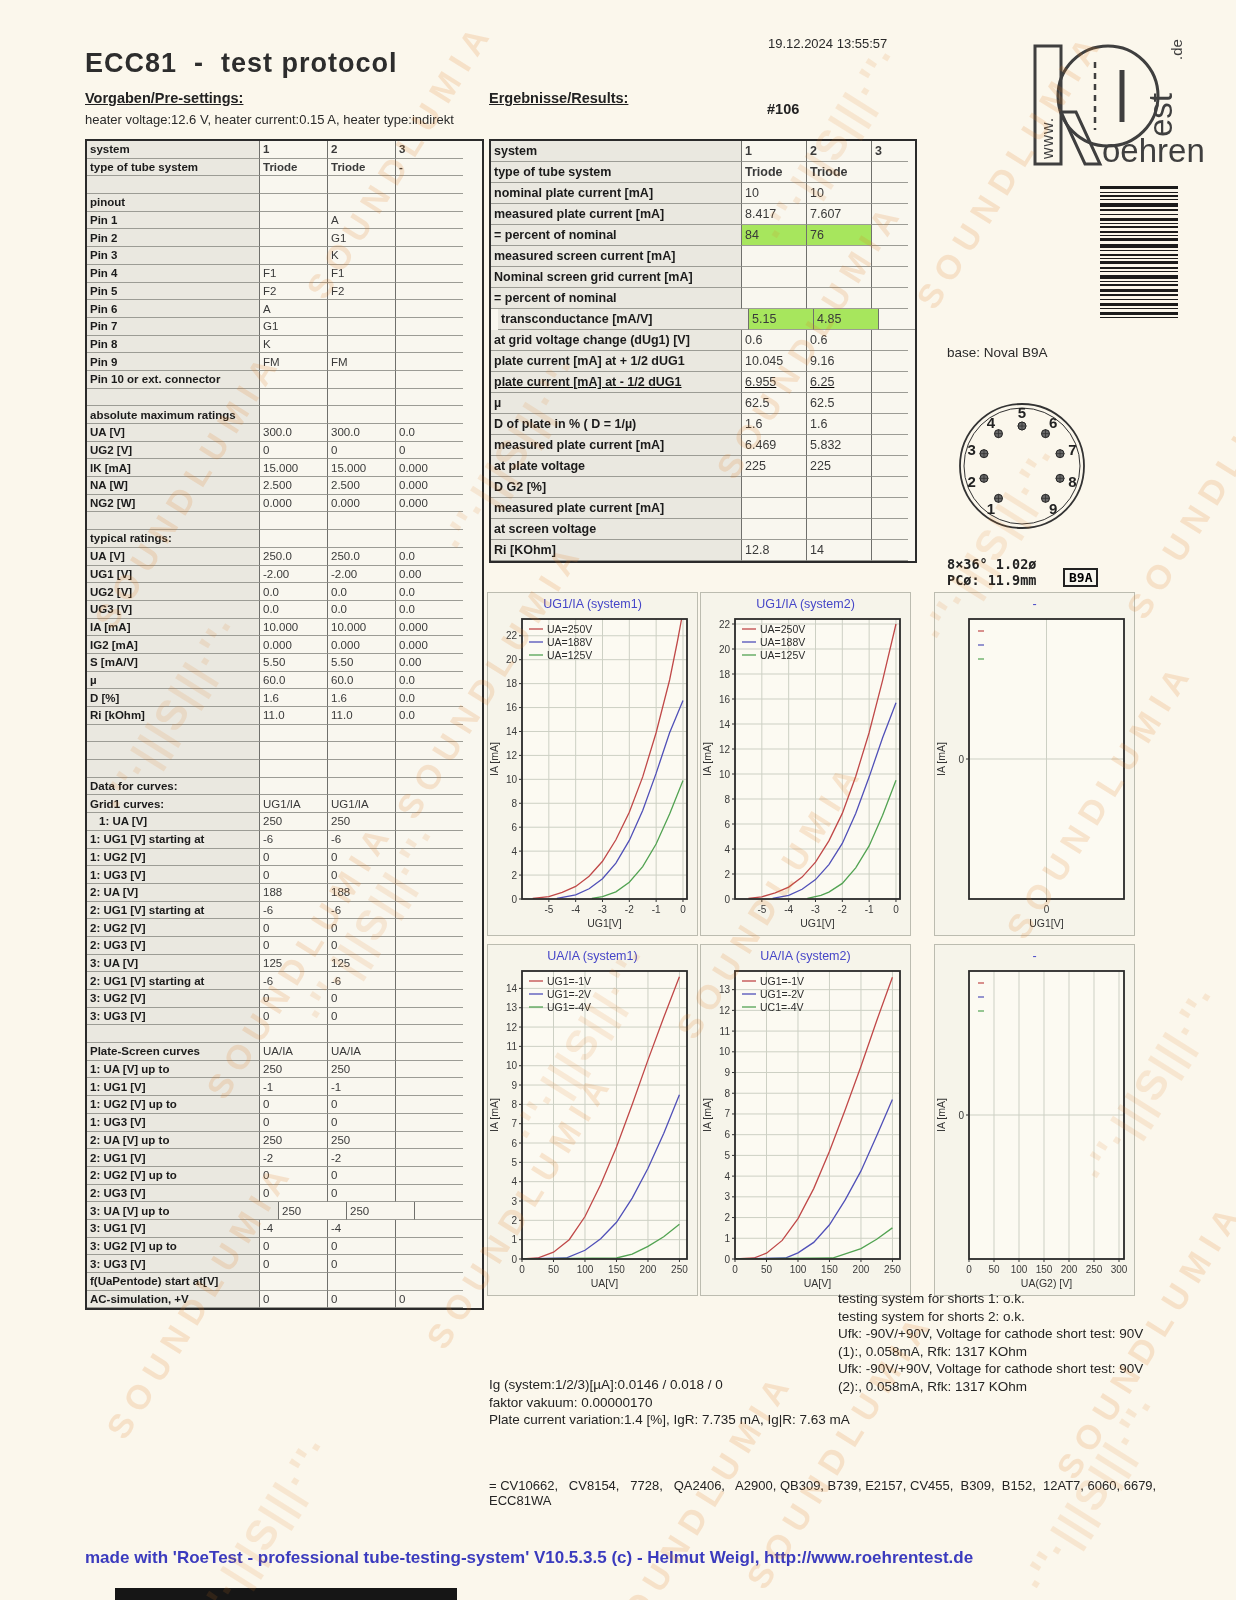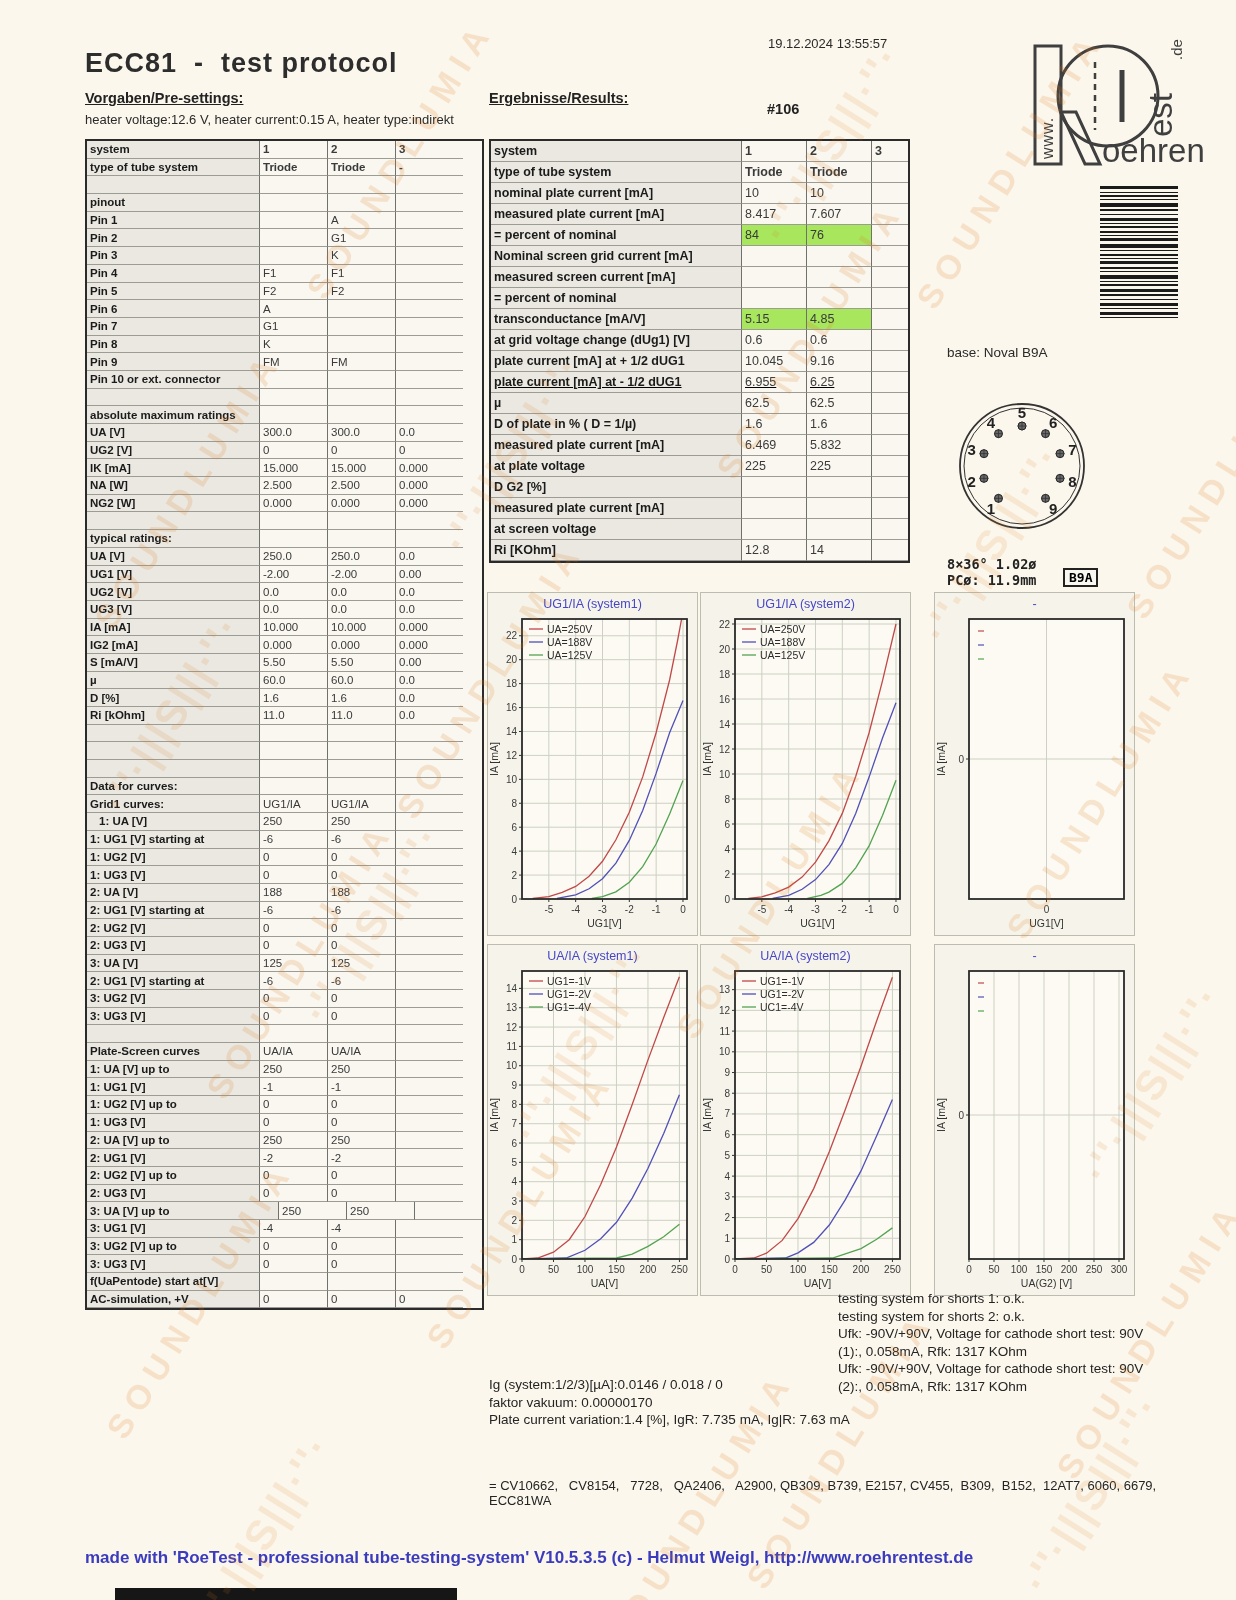--- a/index.html
+++ b/index.html
@@ -482,38 +482,38 @@
         <div class="tcell val" style="width: 65px;">7.607</div>
         <div class="tcell val" style="width: 36px;"></div>
       </div>
       <div class="trow" style="height: 21px;">
         <div class="tcell lbl" style="width: 251px;">= percent of nominal</div>
         <div class="tcell val hl" style="width: 65px;">84</div>
         <div class="tcell val hl" style="width: 65px;">76</div>
         <div class="tcell val" style="width: 36px;"></div>
       </div>
       <div class="trow" style="height: 21px;">
+        <div class="tcell lbl" style="width: 251px;">measured screen current [mA]</div>
+        <div class="tcell val" style="width: 65px;"></div>
+        <div class="tcell val" style="width: 65px;"></div>
+        <div class="tcell val" style="width: 36px;"></div>
+      </div>
+      <div class="trow" style="height: 21px;">
         <div class="tcell lbl" style="width: 251px;">Nominal screen grid current [mA]</div>
         <div class="tcell val" style="width: 65px;"></div>
         <div class="tcell val" style="width: 65px;"></div>
         <div class="tcell val" style="width: 36px;"></div>
       </div>
       <div class="trow" style="height: 21px;">
-        <div class="tcell lbl" style="width: 251px;">measured screen current [mA]</div>
-        <div class="tcell val" style="width: 65px;"></div>
-        <div class="tcell val" style="width: 65px;"></div>
-        <div class="tcell val" style="width: 36px;"></div>
-      </div>
-      <div class="trow" style="height: 21px;">
         <div class="tcell lbl" style="width: 251px;">= percent of nominal</div>
         <div class="tcell val" style="width: 65px;"></div>
         <div class="tcell val" style="width: 65px;"></div>
         <div class="tcell val" style="width: 36px;"></div>
       </div>
-      <div class="trow" style="height: 21px;">
+      <div class="trow" style="height: 21px; padding-left: 7px;">
         <div class="tcell lbl" style="width: 251px;">transconductance [mA/V]</div>
         <div class="tcell val hl" style="width: 65px;">5.15</div>
         <div class="tcell val hl" style="width: 65px;">4.85</div>
         <div class="tcell val" style="width: 36px;"></div>
       </div>
       <div class="trow" style="height: 21px;">
         <div class="tcell lbl" style="width: 251px;">at grid voltage change (dUg1) [V]</div>
         <div class="tcell val" style="width: 65px;">0.6</div>
         <div class="tcell val" style="width: 65px;">0.6</div>
         <div class="tcell val" style="width: 36px;"></div>

